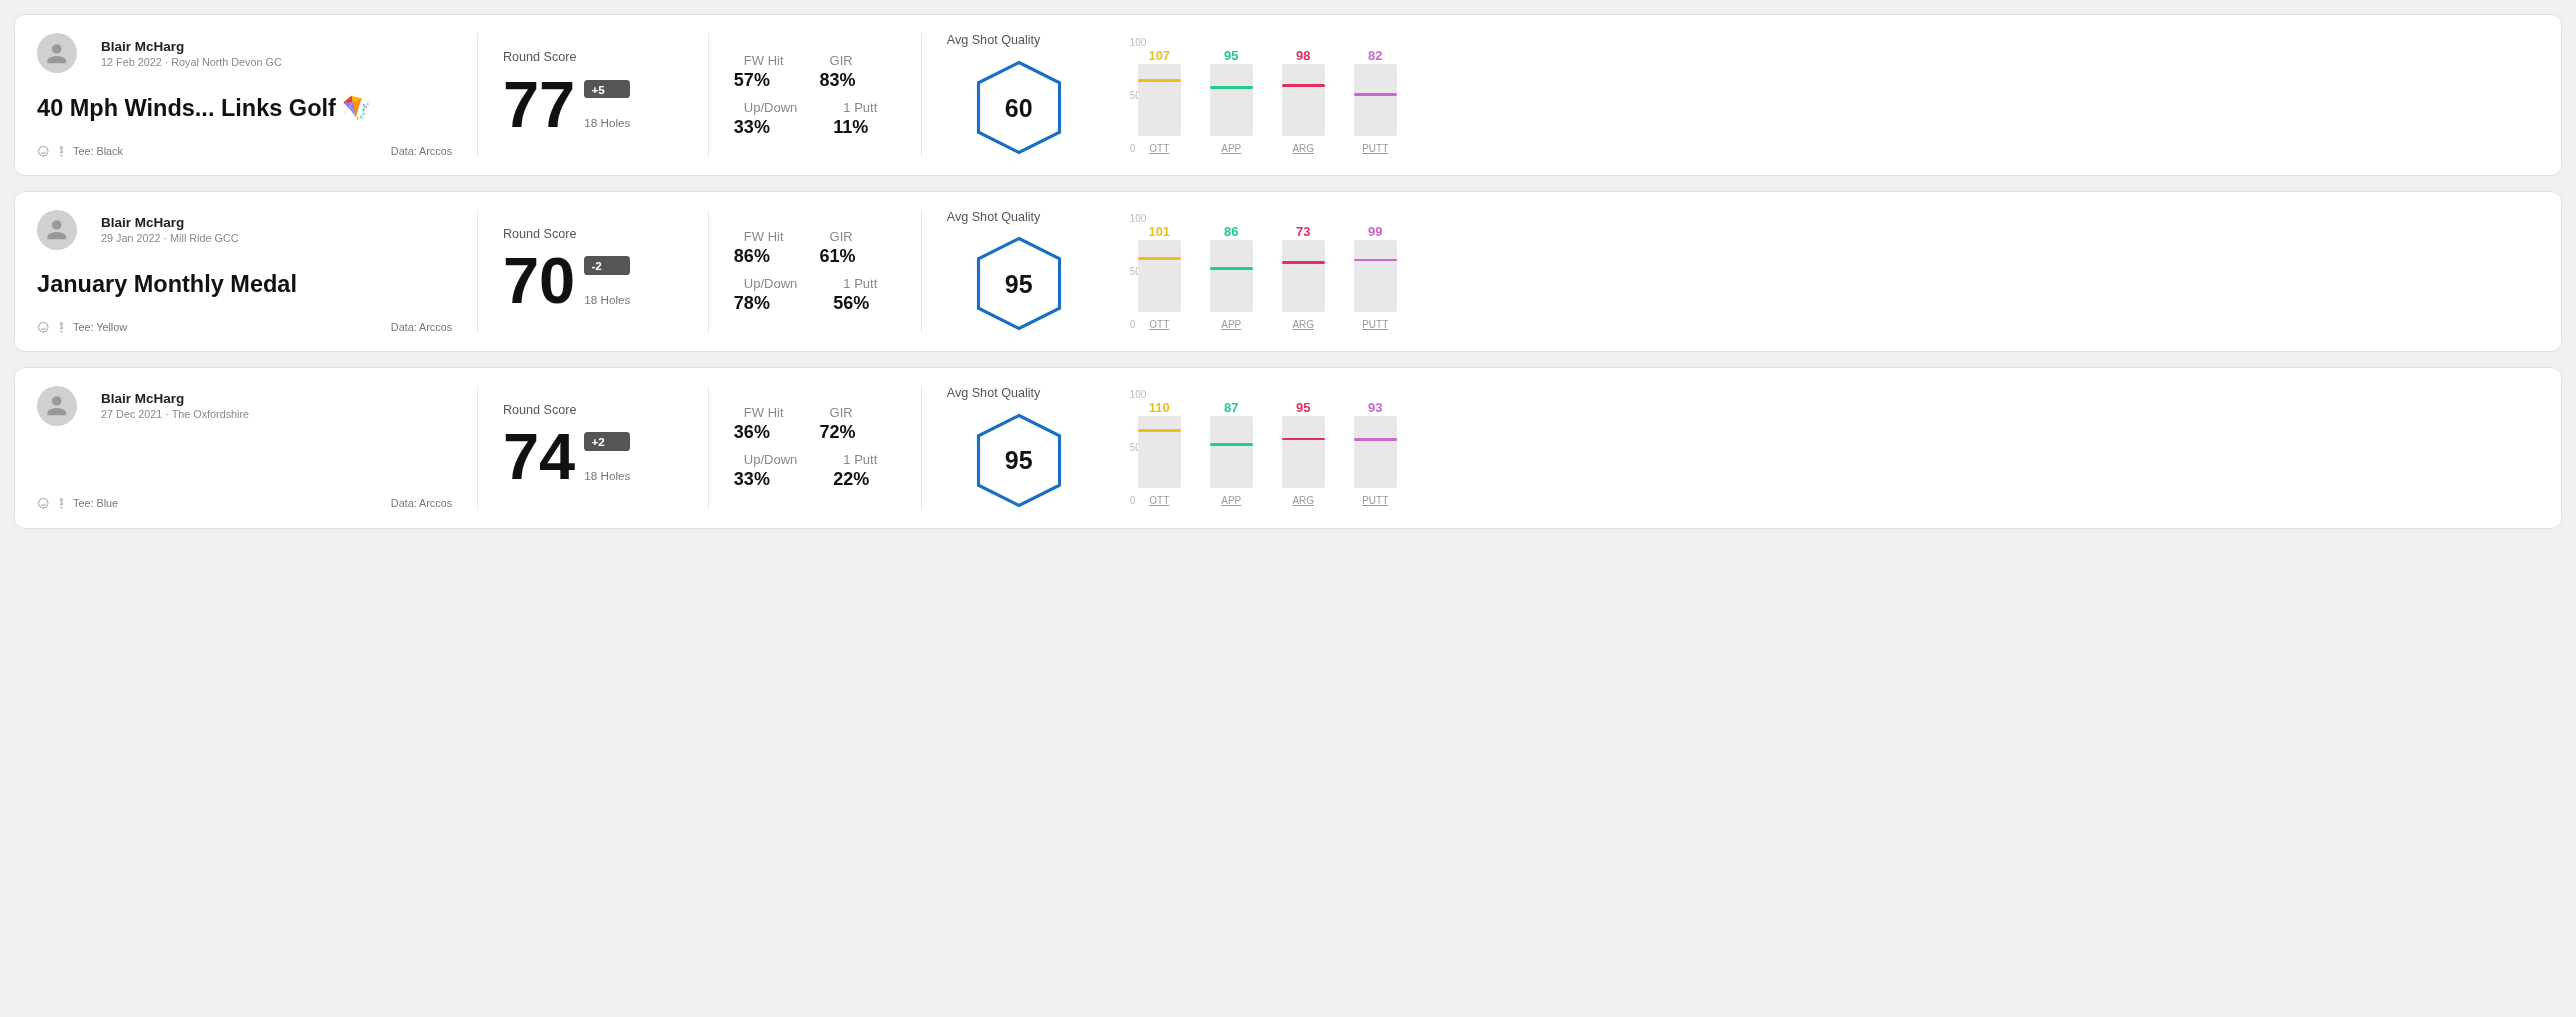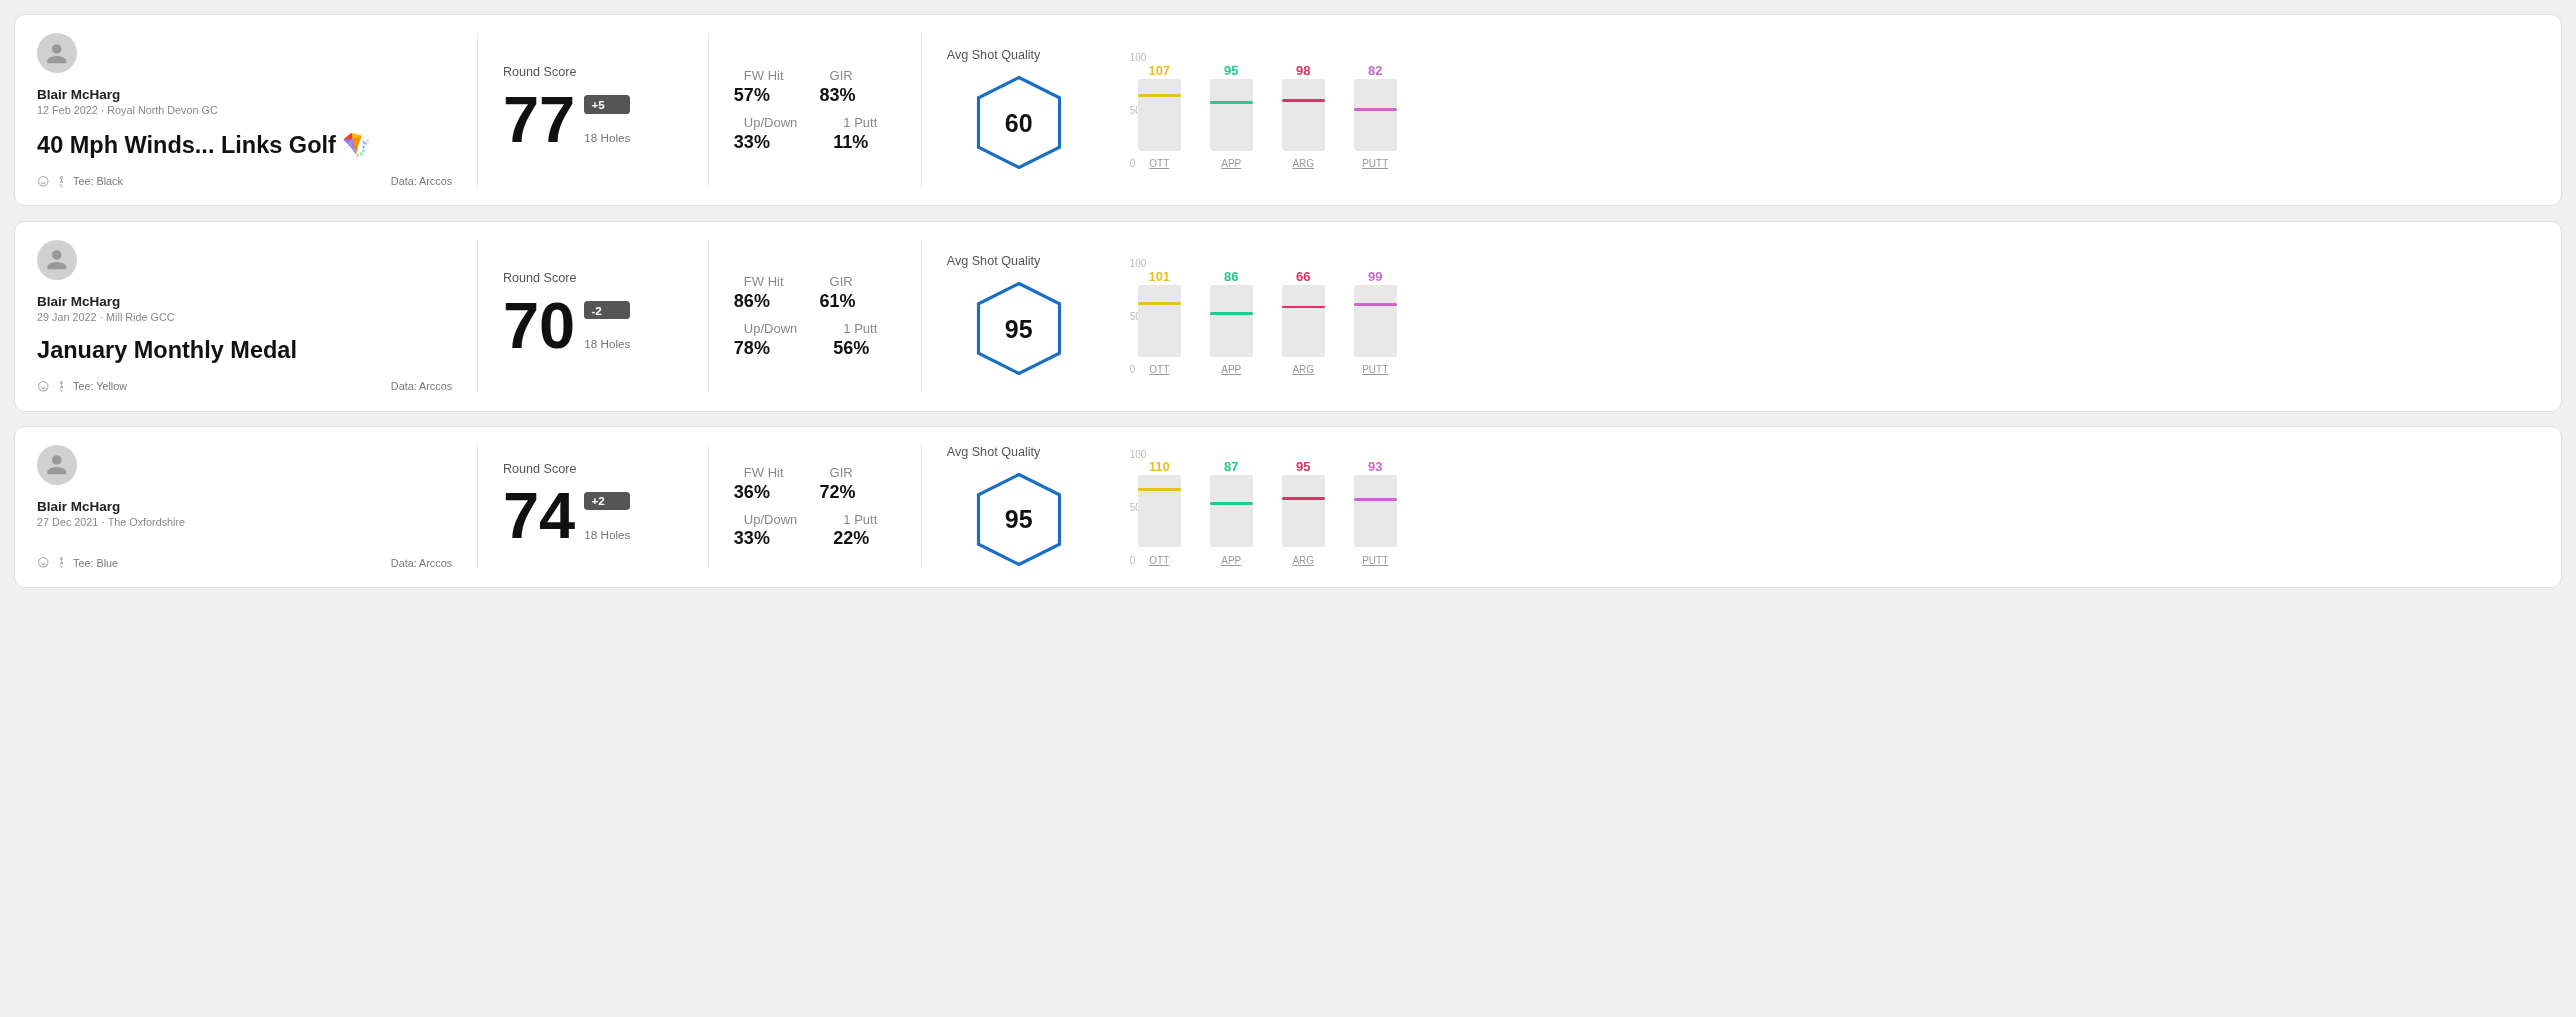--- a/index.html
+++ b/index.html
@@ -20,23 +20,23 @@
       gap: 0;
     }
     .card-left {
       flex: 0 0 415px;
       display: flex;
       flex-direction: column;
       justify-content: space-between;
     }
     .user-info {
       display: flex;
-      gap: 14px;
+      align-items: center;
+      gap: 24px;
       margin-bottom: 9px;
-      flex-direction: column;
     }
     .avatar {
       width: 40px;
       height: 40px;
       border-radius: 50%;
       background: #d0d0d0;
       display: flex;
       align-items: center;
       justify-content: center;
       flex-shrink: 0;
@@ -399,21 +399,21 @@
               <span class="bar-label">OTT</span>
             </div>
             <div class="bar-group">
               <span class="bar-value" style="color: rgb(34, 204, 136);">86</span>
               <div class="bar-outer">
                 <div class="bar-line" style="background-color: rgb(34, 204, 136); bottom: 58%;"></div>
               </div>
               <span class="bar-label">APP</span>
             </div>
             <div class="bar-group">
-              <span class="bar-value" style="color: rgb(224, 48, 96);">66</span>
+              <span class="bar-value" style="color: rgb(224, 48, 96);">73</span>
               <div class="bar-outer">
                 <div class="bar-line" style="background-color: rgb(224, 48, 96); bottom: 67%;"></div>
               </div>
               <span class="bar-label">ARG</span>
             </div>
             <div class="bar-group">
               <span class="bar-value" style="color: rgb(204, 102, 204);">99</span>
               <div class="bar-outer">
                 <div class="bar-line" style="background-color: rgb(204, 102, 204); bottom: 70%;"></div>
               </div>

